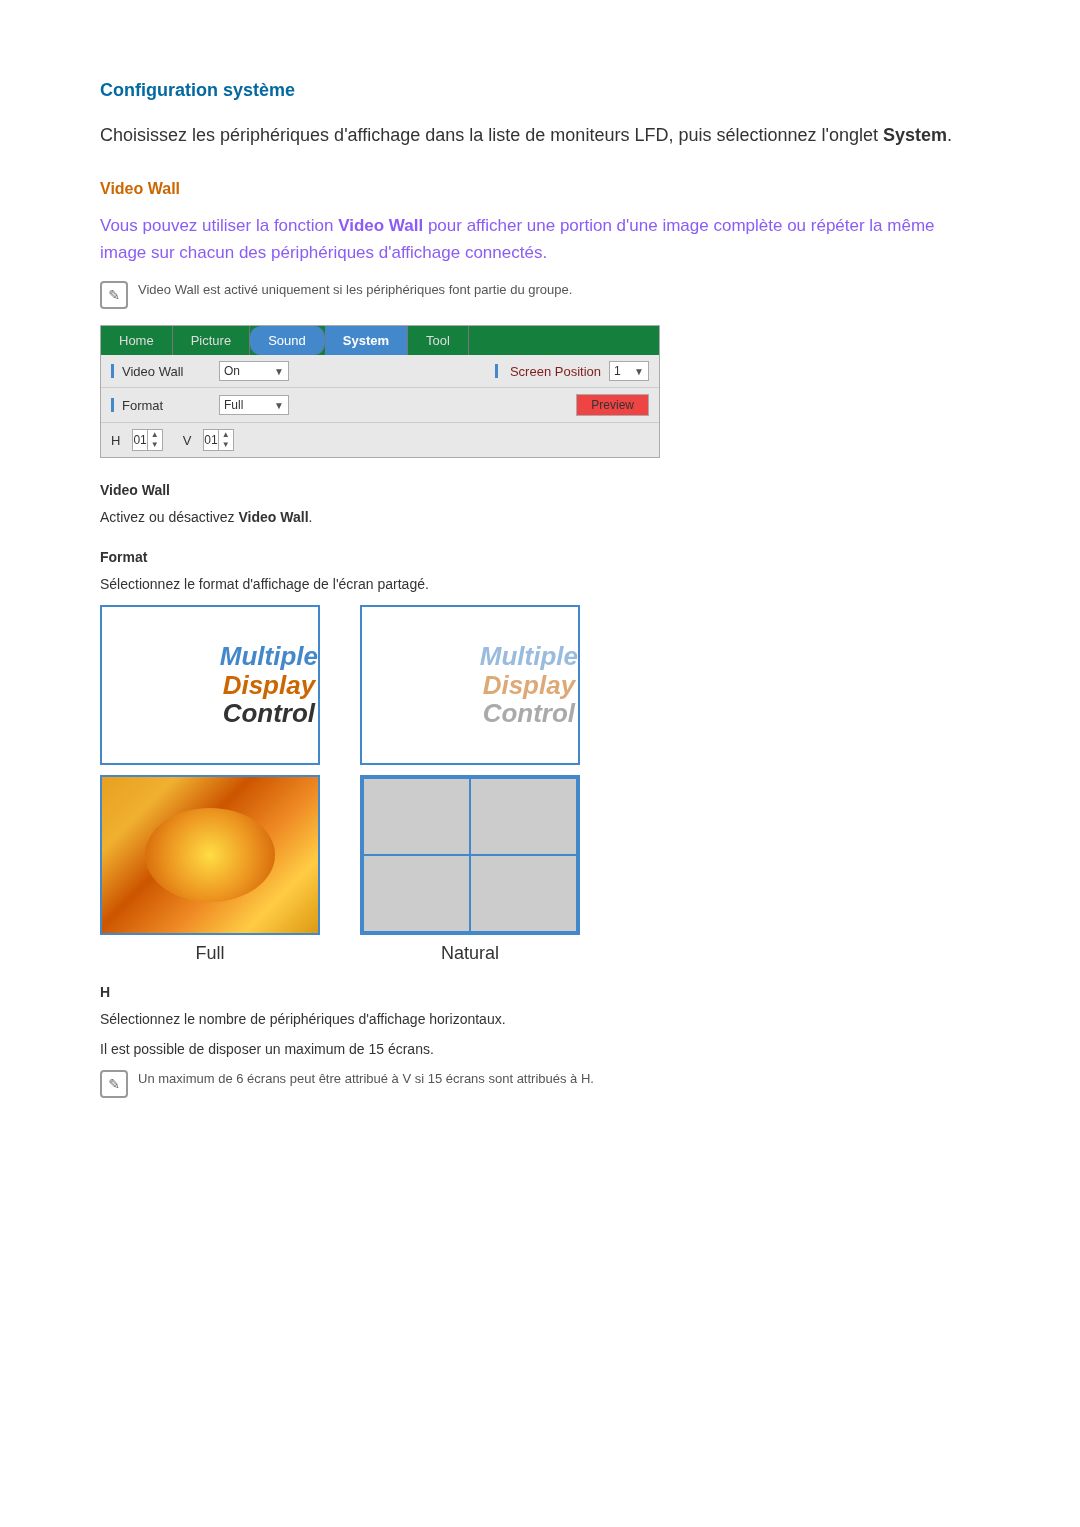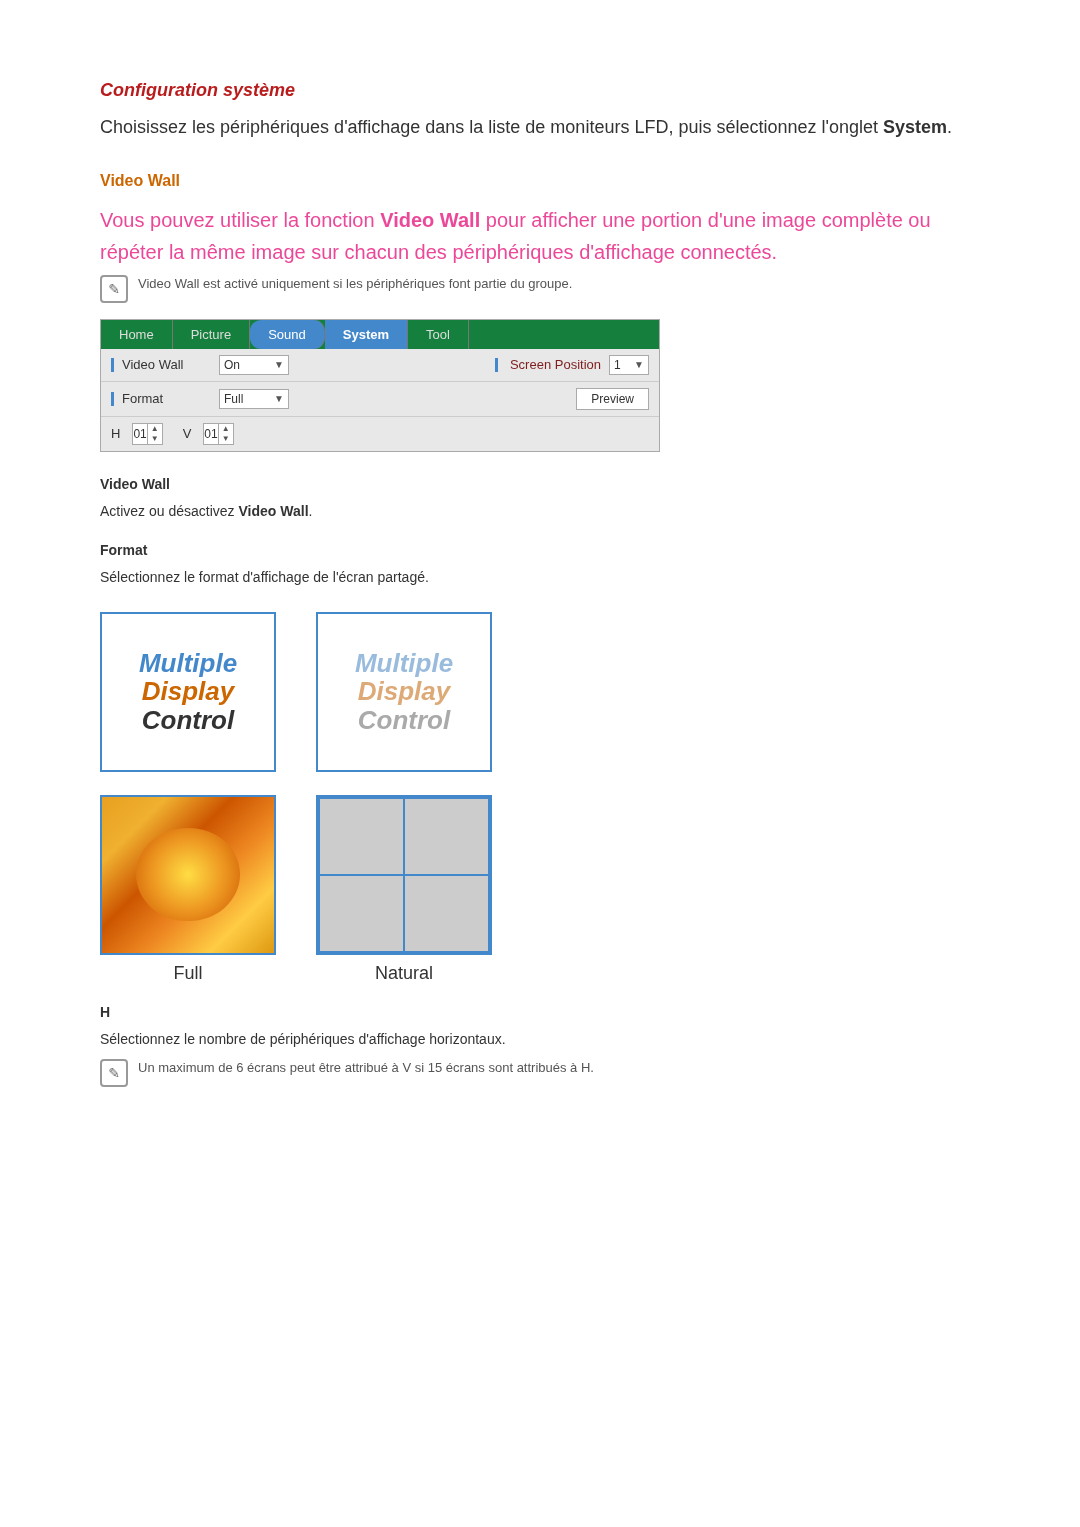--- a/index.html
+++ b/index.html
@@ -7,25 +7,24 @@
       font-family: Arial, sans-serif;
       font-size: 14px;
       color: #333;
       background: #fff;
       width: 1080px;
       min-height: 1527px;
       padding: 80px 100px;
     }
 
     .page-title {
-      color: #b91c1c;
+      color: #0369a1;
       font-size: 18px;
       font-weight: bold;
-      margin-bottom: 12px;
-      font-style: italic;
+      margin-bottom: 20px;
     }
 
     .intro-text {
       font-size: 18px;
       color: #333;
       margin-bottom: 30px;
       line-height: 1.6;
     }
 
     .intro-text strong {
@@ -33,23 +32,23 @@
     }
 
     .section-title {
       color: #cc6600;
       font-size: 16px;
       font-weight: bold;
       margin-bottom: 14px;
     }
 
     .section-desc {
-      font-size: 20px;
-      color: #ec4899;
-      margin-bottom: 6px;
+      font-size: 17px;
+      color: #8b5cf6;
+      margin-bottom: 14px;
       line-height: 1.6;
     }
 
     .note-box {
       display: flex;
       align-items: flex-start;
       gap: 10px;
       margin-bottom: 16px;
     }
 
@@ -176,21 +175,21 @@
 
     .ui-stepper-arrow {
       font-size: 8px;
       padding: 1px 3px;
       line-height: 1;
       color: #555;
     }
 
     .ui-btn {
       border: 1px solid #aaa;
-      background: #ffffff;
+      background: #ef4444;
       padding: 3px 14px;
       font-size: 12px;
       cursor: pointer;
       color: #333;
     }
 
     .screen-position-group {
       display: flex;
       align-items: center;
       gap: 8px;
@@ -215,30 +214,29 @@
     }
 
     .format-item {
       display: flex;
       flex-direction: column;
       align-items: center;
       gap: 8px;
     }
 
     .format-image-box {
-      width: 176px;
+      width: 220px;
       height: 160px;
       border: 2px solid #4488cc;
       background: #fff;
       display: flex;
       align-items: center;
-      justify-content: center;
+      justify-content: flex-end;
       overflow: hidden;
       position: relative;
-      margin-top: 13px;
     }
 
     .format-image-box.divided {
       display: grid;
       grid-template-columns: 1fr 1fr;
       grid-template-rows: 1fr 1fr;
       gap: 2px;
       padding: 2px;
       background: #4488cc;
     }
@@ -468,18 +466,19 @@
         </div>
         <span class="format-label">Natural</span>
       </div>
     </div>
   </div>
 </div>
 
 <div class="sub-section">
   <p class="sub-title">H</p>
   <p class="sub-desc">Sélectionnez le nombre de périphériques d'affichage horizontaux.</p>
+  <p class="sub-desc">Il est possible de disposer un maximum de 15 écrans.</p>
 
   <div class="note-box">
     <div class="note-icon">✎</div>
     <p class="note-text">Un maximum de 6 écrans peut être attribué à V si 15 écrans sont attribués à H.</p>
   </div>
 </div>
 
 </body></html>

